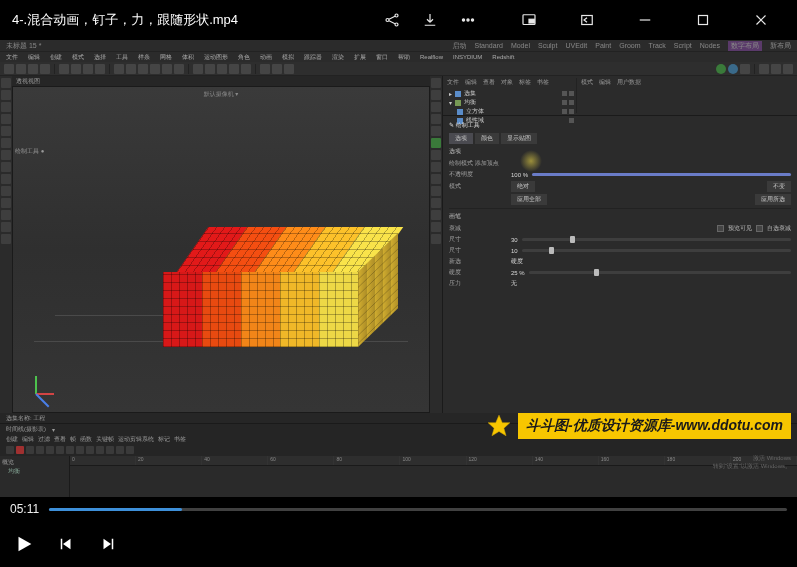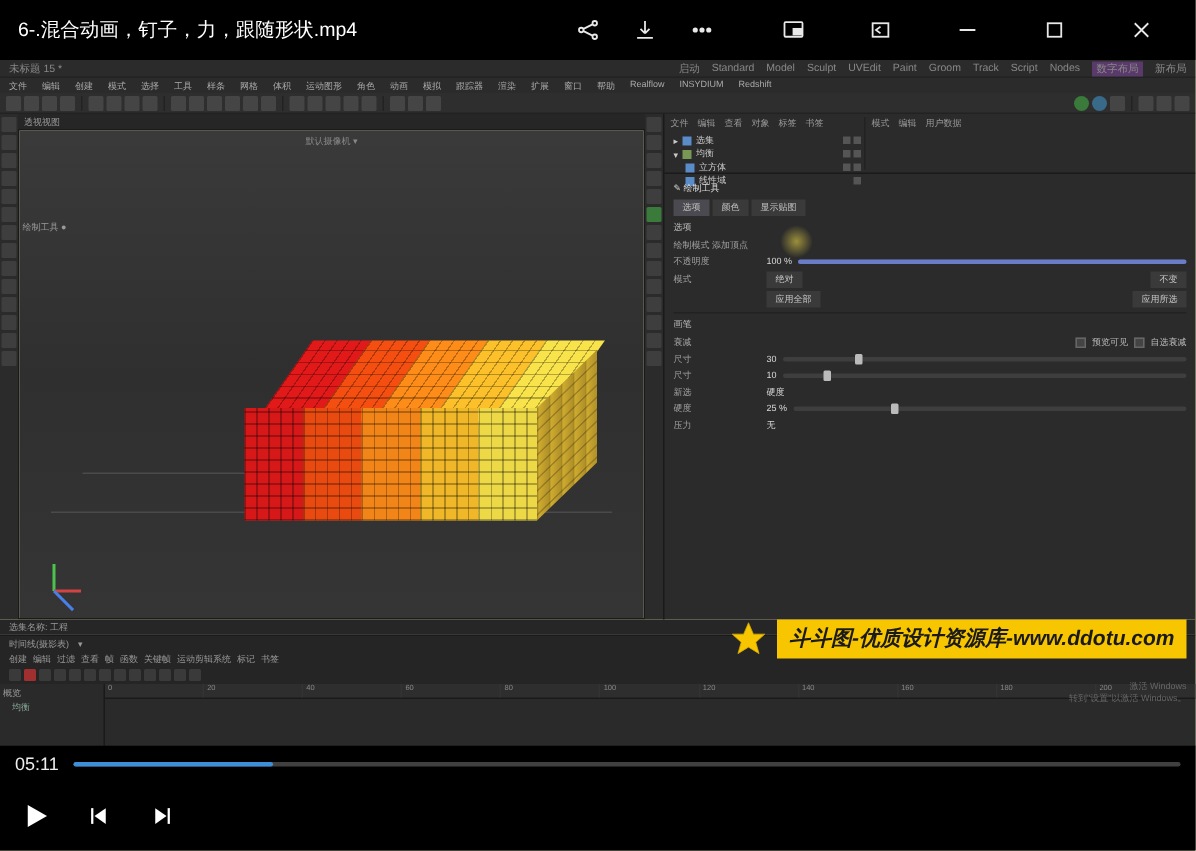--- a/index.html
+++ b/index.html
@@ -5,21 +5,21 @@
 *{margin:0;padding:0;box-sizing:border-box;font-family:"Microsoft YaHei",Arial,sans-serif}
 html,body{width:797px;height:567px;overflow:hidden;background:#000}
 .window{width:100%;height:100%;display:flex;flex-direction:column;background:#000}
 .titlebar{height:40px;display:flex;align-items:center;padding:0 12px;color:#fff;background:#000}
 .title-text{font-size:13px;font-weight:500;flex:0 0 auto}
 .titlebar-spacer{flex:1}
 .tb-icon{width:26px;height:26px;margin:0 6px;display:flex;align-items:center;justify-content:center;color:#e8e8e8;cursor:pointer}
 .tb-icon svg{width:18px;height:18px;stroke:currentColor;fill:none;stroke-width:1.6}
 .win-controls{display:flex;align-items:center;margin-left:18px;gap:10px}
 .win-controls .tb-icon{width:36px;height:36px}
-.video-area{flex:1;background:#fef9c3;position:relative;overflow:hidden}
+.video-area{flex:1;background:#f9a8d4;position:relative;overflow:hidden}
 .c4d{position:absolute;inset:0}
 .c4d-top{height:12px;background:#2b2b2b;border-bottom:1px solid #222;font-size:7px;color:#888;padding:1px 6px;display:flex;gap:8px;align-items:center}
 .c4d-menu{height:10px;background:#2b2b2b;font-size:6px;color:#aaa;padding:0 6px;display:flex;gap:10px;align-items:center}
 .c4d-menu span{cursor:default}
 .c4d-toolbar{height:14px;background:#2e2e2e;border-bottom:1px solid #222;display:flex;gap:2px;align-items:center;padding:0 4px}
 .tool-btn{width:10px;height:10px;background:#454545;border-radius:1px}
 .tool-sep{width:1px;height:10px;background:#222;margin:0 2px}
 .c4d-body{display:flex;height:calc(100% - 120px)}
 .left-tools{width:12px;background:#2b2b2b;display:flex;flex-direction:column;gap:2px;padding:2px 1px}
 .lt-btn{width:10px;height:10px;background:#3e3e3e;border-radius:1px}
@@ -92,21 +92,21 @@
 .banner{position:absolute;right:6px;bottom:56px;height:30px;display:flex;align-items:center;gap:6px;z-index:5}
 .banner-star{width:26px;height:26px;position:relative}
 .banner-star svg{width:100%;height:100%}
 .banner-text{background:#f7c600;padding:4px 8px;font-size:14px;font-weight:700;color:#1a1a1a;font-style:italic;white-space:nowrap}
 </style>
 </head>
 <body>
 
 <div class="window">
   <div class="titlebar">
-    <span class="title-text">6-.混合动画，钉子，力，跟随形状.mp4</span>
+    <span class="title-text">4-.混合动画，钉子，力，跟随形状.mp4</span>
     <div class="titlebar-spacer"></div>
     <div class="tb-icon">
         <svg viewBox="0 0 24 24">
           <circle cx="6" cy="12" r="2"></circle>
           <circle cx="18" cy="6" r="2"></circle>
           <circle cx="18" cy="18" r="2"></circle>
           <path d="M8 11l8-4M8 13l8 4"></path>
         </svg>
       </div>
     <div class="tb-icon">

